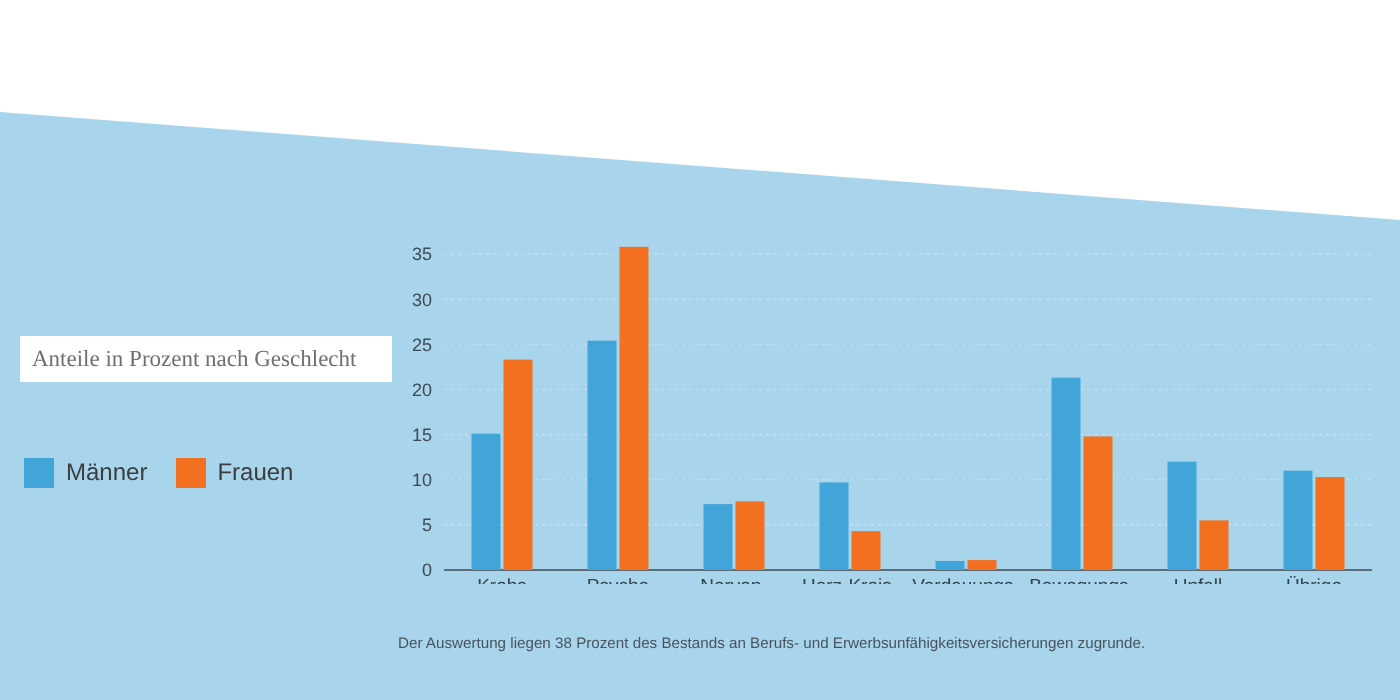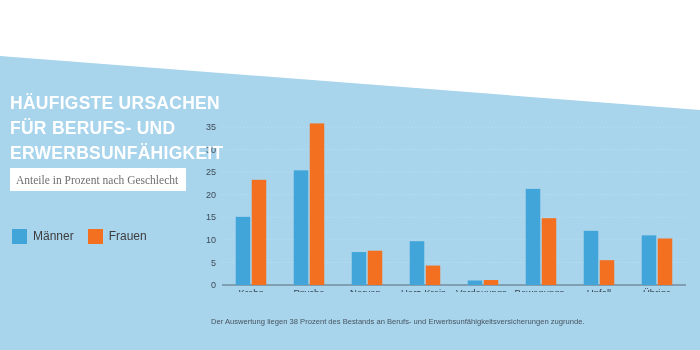--- a/index.html
+++ b/index.html
@@ -50,21 +50,21 @@
     transform: scaleX(0.92);
     transform-origin: left center;
     white-space: nowrap;
   }
 
   .subtitle-box {
     position: absolute;
     left: 10px;
     top: 168px;
     background: #ffffff;
-    padding: 2px 8px 3px 6px;
+    padding: 2px 18px 3px 6px;
     z-index: 4;
   }
   .subtitle-text {
     color: #6f6f6f;
     font-family: "Liberation Serif", serif;
     font-size: 11.5px;
     white-space: nowrap;
   }
 
   
@@ -124,40 +124,34 @@
     top: 316px;
     z-index: 4;
   }
   .footnote-line {
     display: block;
     color: #48555f;
     font-family: "Liberation Sans", sans-serif;
     font-size: 7.6px;
     line-height: 11px;
     white-space: nowrap;
-    margin-left: 12px;
   }
   .footnote-sep {
     padding: 0 2px;
   }
 </style>
 </head>
 <body>
 
 <div id="infographic">
 
   <svg class="panel-bg" width="700" height="350" viewBox="0 0 700 350">
     <polygon id="panel-shape" points="0,56 700,110 700,350 0,350" fill="#a8d4ec"></polygon>
   </svg>
 
-  <div class="headline">
-    <span class="headline-line">HÄUFIGSTE URSACHEN</span>
-    <span class="headline-line">FÜR BERUFS- UND</span>
-    <span class="headline-line">ERWERBSUNFÄHIGKEIT</span>
-  </div>
 
   <div class="subtitle-box">
     <span class="subtitle-text">Anteile in Prozent nach Geschlecht</span>
   </div>
 
   <div class="legend">
     <div class="legend-item">
       <span class="legend-swatch" id="swatch-0" style="background: rgb(66, 165, 217);"></span>
       <span class="legend-label">Männer</span>
     </div>

